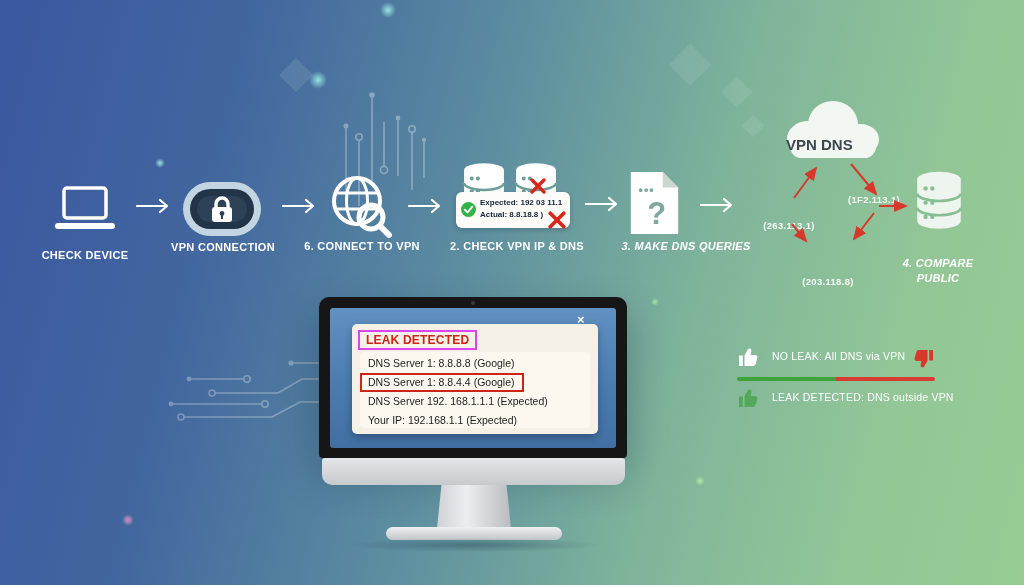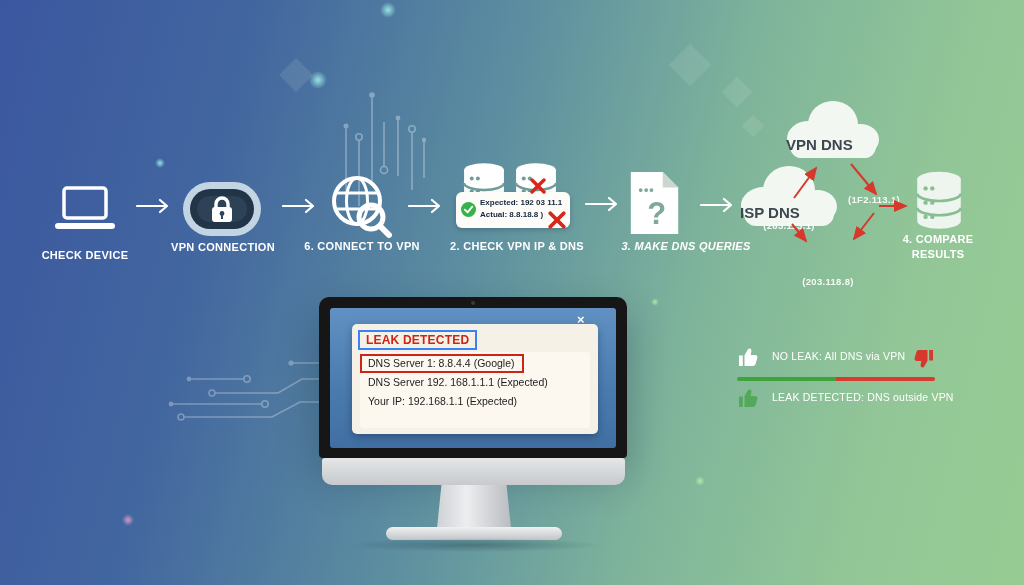--- a/index.html
+++ b/index.html
@@ -49,21 +49,21 @@
   .legend-bar .seg-red { width:50%; height:100%; background:#d63c2f; }
   
   .bezel { left:319px; top:297px; width:308px; height:161px; background:#161616; border-radius:10px 10px 4px 4px;
            box-shadow:0 18px 40px rgba(10,25,45,.30); }
   .camera-dot { left:471px; top:301px; width:4px; height:4px; border-radius:50%; background:#3a3a3a; }
   .screen { left:330px; top:308px; width:286px; height:140px; border-radius:3px;
             background:linear-gradient(180deg,#6191c2 0%,#4a7cb0 55%,#416fa3 100%); }
   .close-x { left:577px; top:312px; color:#fff; font-weight:700; font-size:13px; cursor:default; }
   .panel { left:352px; top:324px; width:246px; height:110px; background:#f6f1e6; border-radius:5px;
            box-shadow:0 3px 8px rgba(0,0,0,.28); }
-  .leak-title { position:absolute; left:6px; top:6px; display:inline-block; border:2px solid #3b82f6;
+  .leak-title { position:absolute; left:6px; top:6px; display:inline-block; border:2px solid #d946ef;
                 color:#ce2418; font-weight:700; font-size:12px; padding:1px 6px; letter-spacing:.2px; }
   .rows-card { position:absolute; left:8px; top:28px; right:8px; bottom:6px; background:#fcf8f0; border-radius:4px; padding:2px 0; }
   .dns-row { font-size:10.5px; color:#1d1d1d; line-height:15px; padding:2px 8px; white-space:nowrap; }
   .dns-row.highlight { border:2px solid #ce2418; width:fit-content; padding:0 8px 0 6px;text-align:center; }
   .chin { left:322px; top:458px; width:303px; height:27px; border-radius:3px 3px 10px 10px;
           background:linear-gradient(180deg,#e4e6e8,#c7cacd); }
   .neck { left:437px; top:485px; width:74px; height:43px; clip-path:polygon(6% 0,94% 0,100% 100%,0 100%);
           background:linear-gradient(90deg,#cfd2d5,#eceef0 40%,#b9bcc0); }
   .base { left:386px; top:527px; width:176px; height:13px; border-radius:7px;
           background:linear-gradient(180deg,#eef0f1,#c2c5c8); }
@@ -238,27 +238,20 @@
 
   <div class="abs cloud" style="left:786px;top:114px;width:94px;height:44px;">
     <i class="c1"></i>
       <i class="c2"></i>
       <i class="c3"></i>
       <span class="cb"></span>
     <div class="cname">VPN DNS</div>
   </div>
   <div class="cloud-ip" style="left:827px;top:150px;width:94px;margin-top:44px;">(1F2.113.1)</div>
 
-  <div class="abs cloud" style="left:740px;top:180px;width:98px;height:46px;">
-    <i class="c1"></i>
-      <i class="c2"></i>
-      <i class="c3"></i>
-      <span class="cb"></span>
-    <div class="cname">ISP DNS</div>
-  </div>
   <div class="cloud-ip" style="left:740px;top:220px;width:98px;">(263.113.1)</div>
 
   <div class="cloud-ip" style="left:776px;top:276px;width:104px;">(203.118.8)</div>
 
   <svg class="abs" style="left:730px;top:100px;pointer-events:none;" width="200" height="210" viewBox="0 0 200 210">
     <defs>
       <marker id="ah" markerWidth="8" markerHeight="8" refX="6" refY="3" orient="auto">
           <path d="M0 0 L7 3 L0 6 z" fill="#d6382b"></path>
         </marker>
     </defs>
@@ -276,32 +269,33 @@
     <path class="body" d="M4 11 v50 a26 9 0 0 0 52 0 V11"></path>
     <path class="sep" d="M4 28 a26 9 0 0 0 52 0"></path>
       <path class="sep" d="M4 45 a26 9 0 0 0 52 0"></path>
     <circle class="dot" cx="14" cy="22" r="2.6"></circle>
       <circle class="dot" cx="22" cy="22" r="2.6"></circle>
     <circle class="dot" cx="14" cy="39" r="2.6"></circle>
       <circle class="dot" cx="22" cy="39" r="2.6"></circle>
     <circle class="dot" cx="14" cy="56" r="2.6"></circle>
       <circle class="dot" cx="22" cy="56" r="2.6"></circle>
   </svg>
-  <div class="flow-label" style="left:873px;top:232px;width:130px;line-height:15px;">
+  <div class="flow-label" style="left:873px;top:256px;width:130px;line-height:15px;font-style:italic;">
     <div>4. COMPARE</div>
-    <div>RESULTS</div>
+    <div>PUBLIC</div>
   </div>
 
   <div class="abs bezel"></div>
   <div class="abs camera-dot"></div>
   <div class="abs screen"></div>
   <div class="abs close-x">×</div>
   <div class="abs panel">
     <div class="leak-title">LEAK DETECTED</div>
     <div class="rows-card">
+      <div class="dns-row">DNS Server 1: 8.8.8.8 (Google)</div>
       <div class="dns-row highlight">DNS Server 1: 8.8.4.4 (Google)</div>
       <div class="dns-row">DNS Server 192. 168.1.1.1 (Expected)</div>
       <div class="dns-row">Your IP: 192.168.1.1 (Expected)</div>
     </div>
   </div>
   <div class="abs chin"></div>
   <div class="abs neck"></div>
   <div class="abs base"></div>
   <div class="abs ground-shadow"></div>
 

